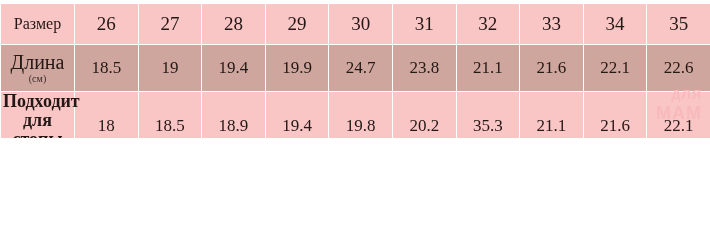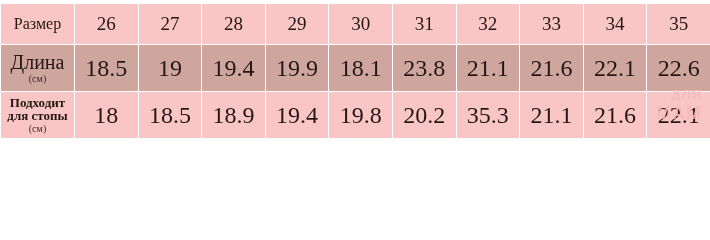--- a/index.html
+++ b/index.html
@@ -53,34 +53,34 @@
   .label-cell {
     font-family: "Liberation Sans", "DejaVu Sans", sans-serif;
     line-height: 1.05;
     padding: 0 2px !important;
   }
   .label-main {
     display: block;
     font-size: 20px;
     color: #231815;
   }
-  .label-main.bold { font-weight: bold; font-size: 13px; }
+  .label-main.bold { font-weight: bold; font-size: 18px; }
   .label-unit {
     display: block;
     font-size: 10px;
     color: #3a2a28;
     margin-top: 1px;
     font-family: "Liberation Serif", "DejaVu Serif", serif;
   }
 
   .row-size .label-cell .label-main { font-size: 16px; }
 
   
   .num {
-    font-size: 24px;
+    font-size: 17px;
     font-family: "Liberation Serif", "DejaVu Serif", serif;
     color: #231815;
   }
   .row-size .num { font-size: 19px; }
 
   
   .watermark {
     position: absolute;
     right: 8px;
     bottom: 6px;
@@ -145,21 +145,21 @@
 
       <tr class="row-length">
         <td class="label-cell">
           <span class="label-main">Длина</span>
           <span class="label-unit">(см)</span>
         </td>
         <td class="num">18.5</td>
         <td class="num">19</td>
         <td class="num">19.4</td>
         <td class="num">19.9</td>
-        <td class="num">18.1</td>
+        <td class="num">24.7</td>
         <td class="num">23.8</td>
         <td class="num">21.1</td>
         <td class="num">21.6</td>
         <td class="num">22.1</td>
         <td class="num">22.6</td>
       </tr>
 
       <tr class="row-footfit">
         <td class="label-cell">
           <span class="label-main bold">Подходит</span>

